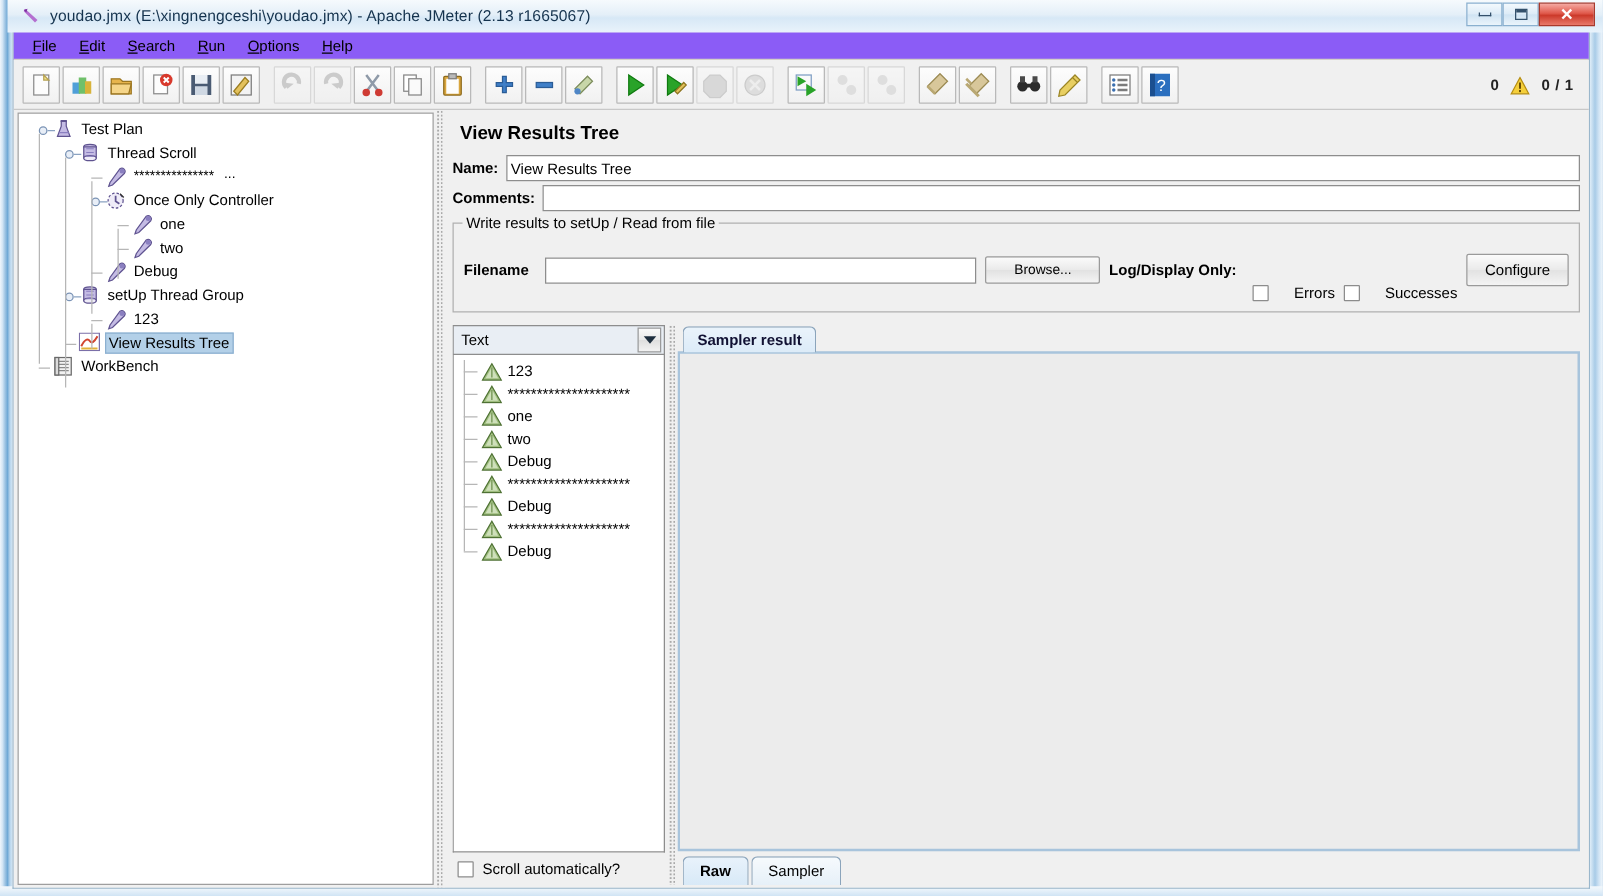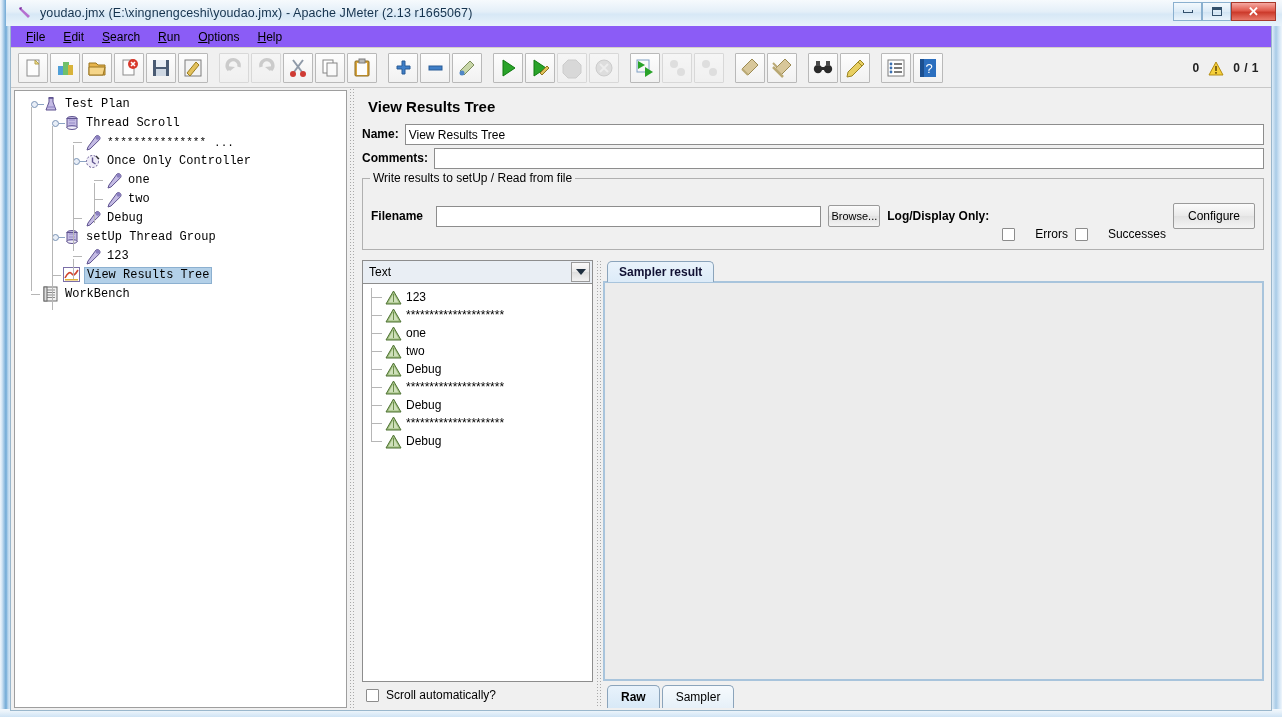--- a/index.html
+++ b/index.html
@@ -134,23 +134,22 @@
   }
   #right-panel {
     flex: 1; margin: 2px 3px 2px 0;
     display: flex; flex-direction: column; overflow: hidden;
     background: #f0f0f0;
   }
 
   
   .tree { padding: 4px 0 0 0; font-size: 12px; color: #000; }
   .tnode {
-    display: flex; align-items: center; height: 19px; position: relative;
+    display: flex; align-items: flex-start; height: 19px; position: relative;
     white-space: nowrap;
-    font-family: Liberation Mono, monospace;
   }
   .tnode .indent { display: inline-block; }
   .handle {
     width: 13px; height: 19px; position: relative; flex: none;
   }
   .handle .knob {
     position: absolute; left: 2px; top: 6px; width: 7px; height: 7px;
     border: 1px solid #7a93b5; border-radius: 50%;
     background: #e8eef7;
   }
@@ -200,36 +199,36 @@
   }
   .group-title {
     position: absolute; top: -8px; left: 7px; background: #f0f0f0;
     font-size: 12px; color: #000; padding: 0 3px;
   }
   .file-row { display: flex; align-items: center; gap: 7px; }
   .file-row .row-label { font-weight: bold; }
   .jbtn {
     background: linear-gradient(to bottom,#fbfbfb 0%, #eaeaea 48%, #e2e2e2 52%, #f4f4f4 100%);
     border: 1px solid #9a9a9a; border-radius: 2px;
-    font-size: 11px; color: #000; padding: 4px 2px; text-align: center;
+    font-size: 11px; color: #000; padding: 4px 22px; text-align: center;
     white-space: nowrap;
   }
   .jbtn.big { font-size: 12px; padding: 5px 14px; }
   .ck-wrap { display: flex; align-items: center; gap: 20px; font-size: 12px; color: #000; margin-top: 36px; }
   .checkbox {
     width: 13px; height: 13px; background: #fff;
     border: 1px solid #8c8c8c; border-radius: 1px; flex: none;
   }
 
   
   #results-area {
     flex: 1; display: flex; margin: 10px 4px 0 6px; overflow: hidden;
   }
   #results-left {
-    width: 231px; display: flex; flex-direction: column;
+    width: 170px; display: flex; flex-direction: column;
   }
   .combo {
     height: 24px; border: 1px solid #8d8d8d; background: #e9eef4;
     display: flex; align-items: center; justify-content: space-between;
     padding: 0 2px 0 6px; font-size: 12px; color: #000;
   }
   .combo-arrow-btn {
     width: 19px; height: 20px;
     background: linear-gradient(to bottom,#fafafa 0%, #e9e9e9 50%, #dedede 51%, #f2f2f2 100%);
     border: 1px solid #9a9a9a;

